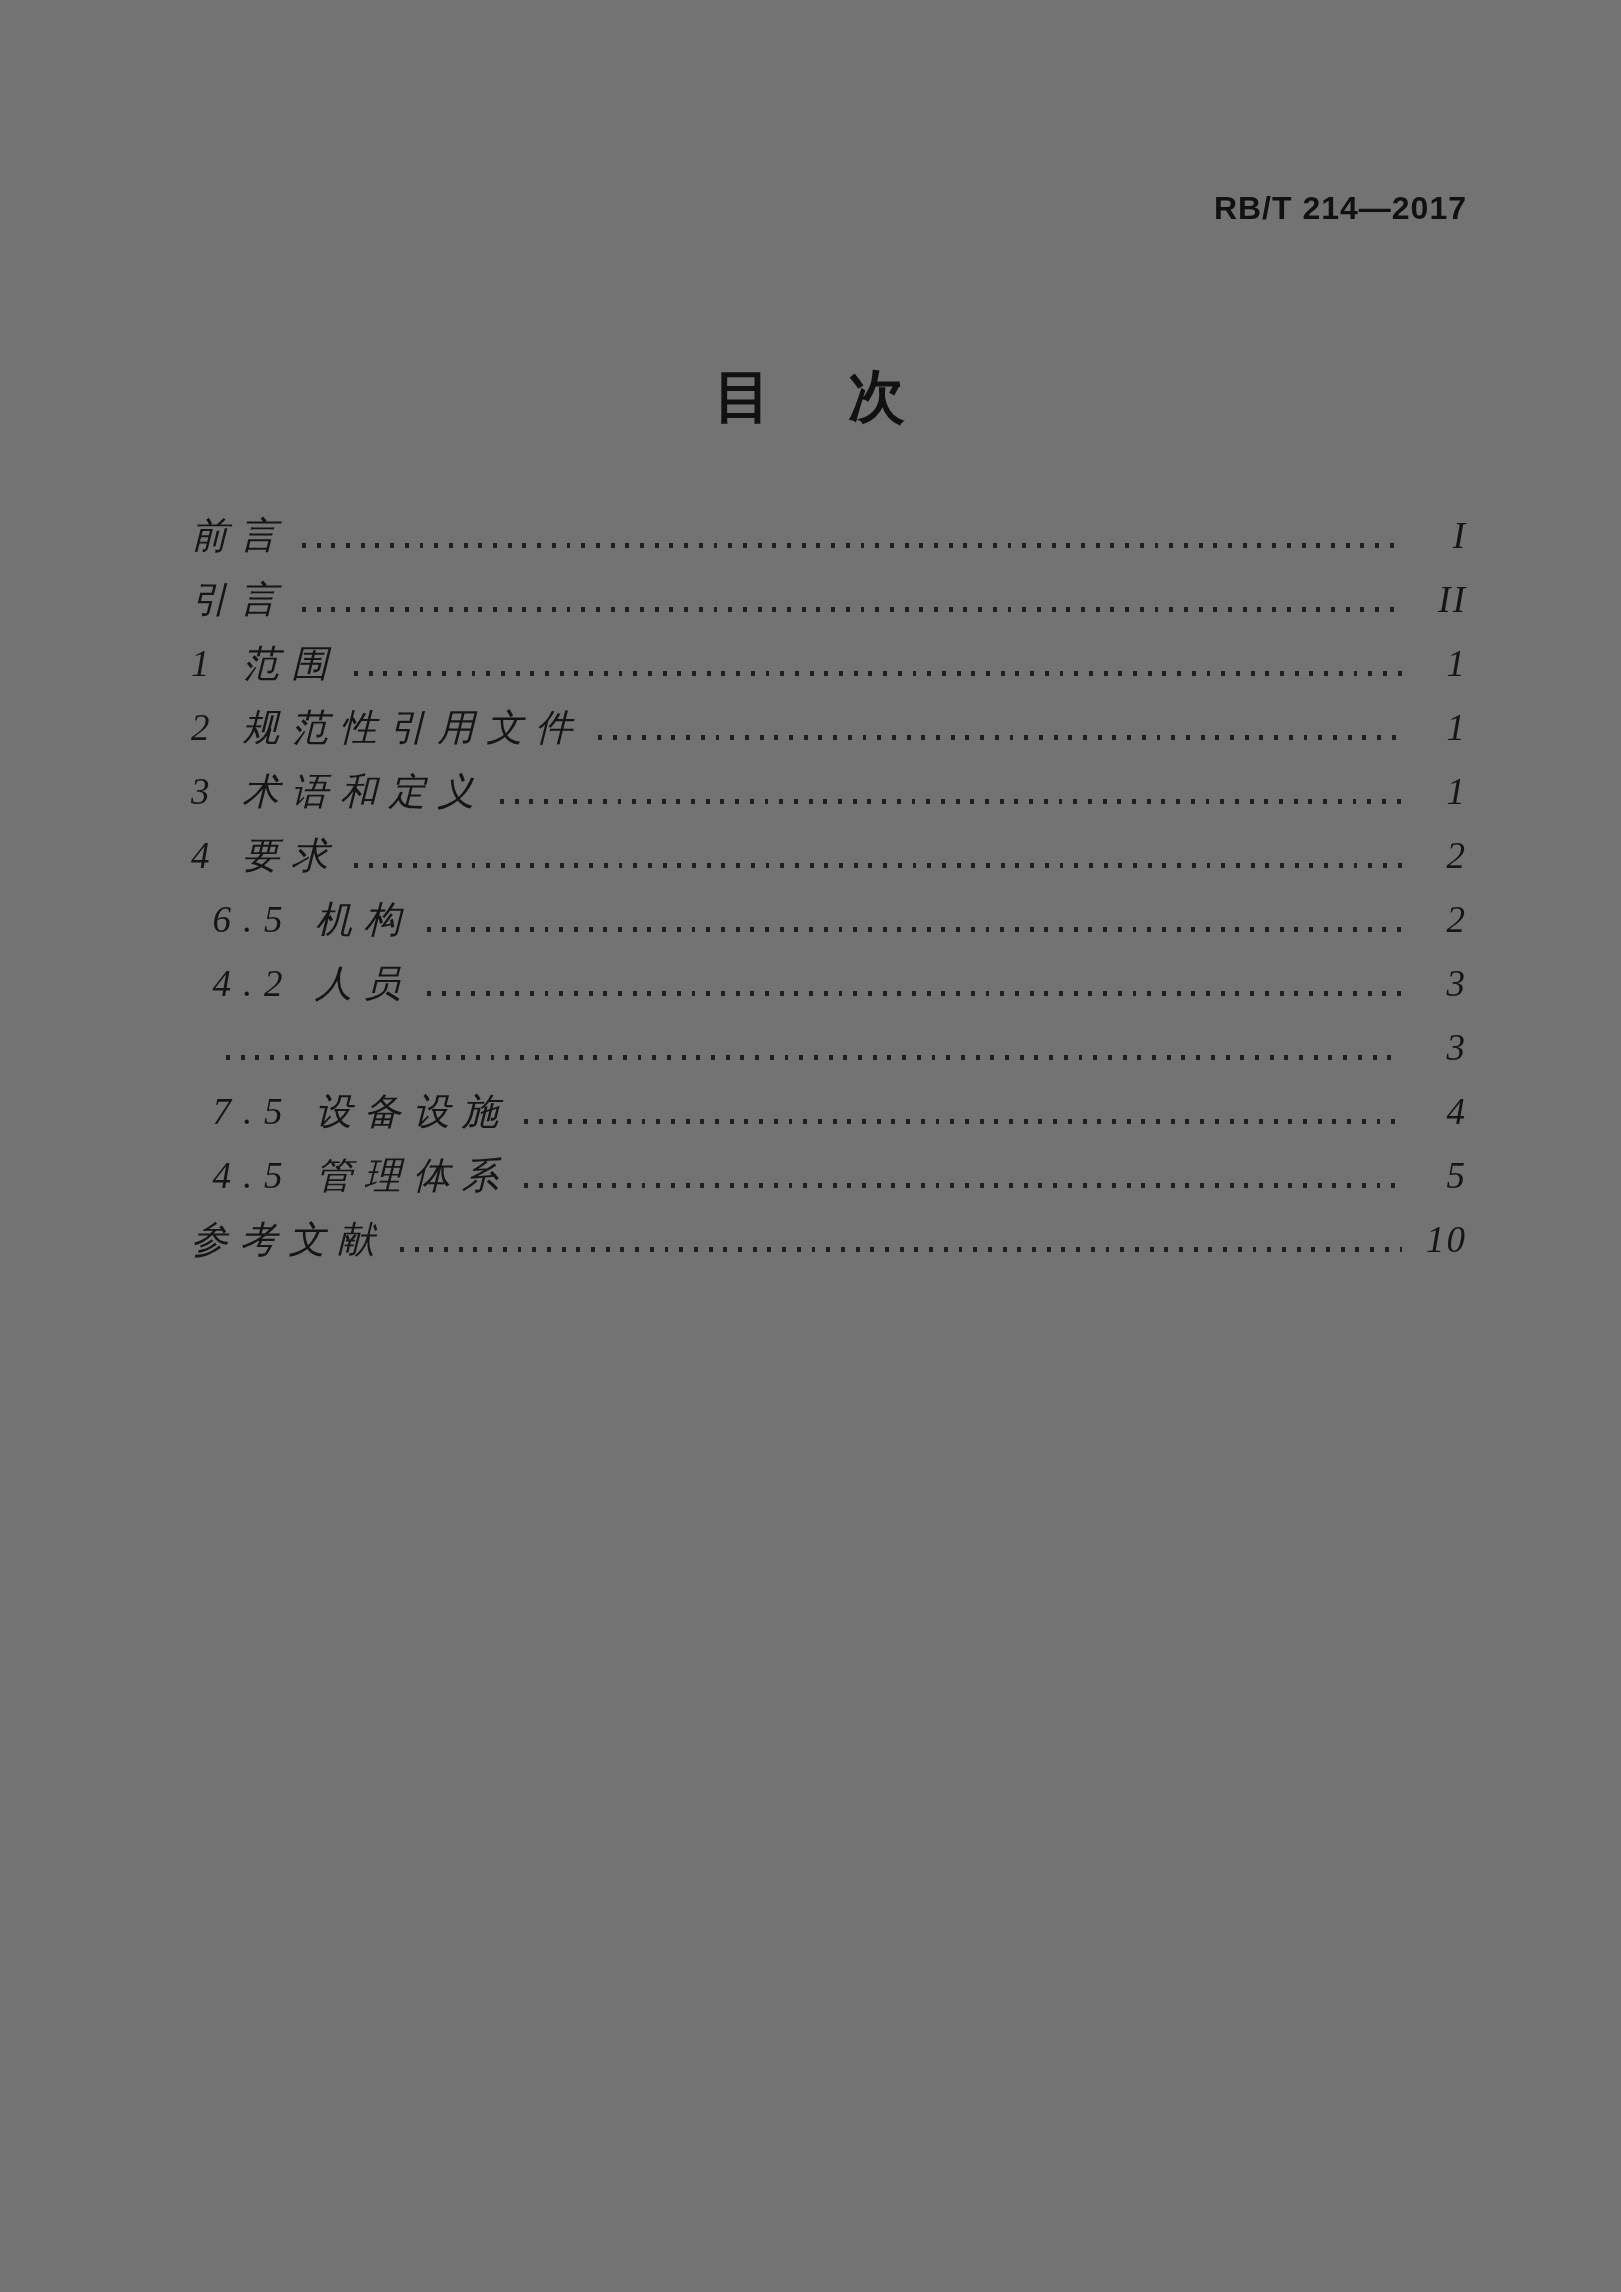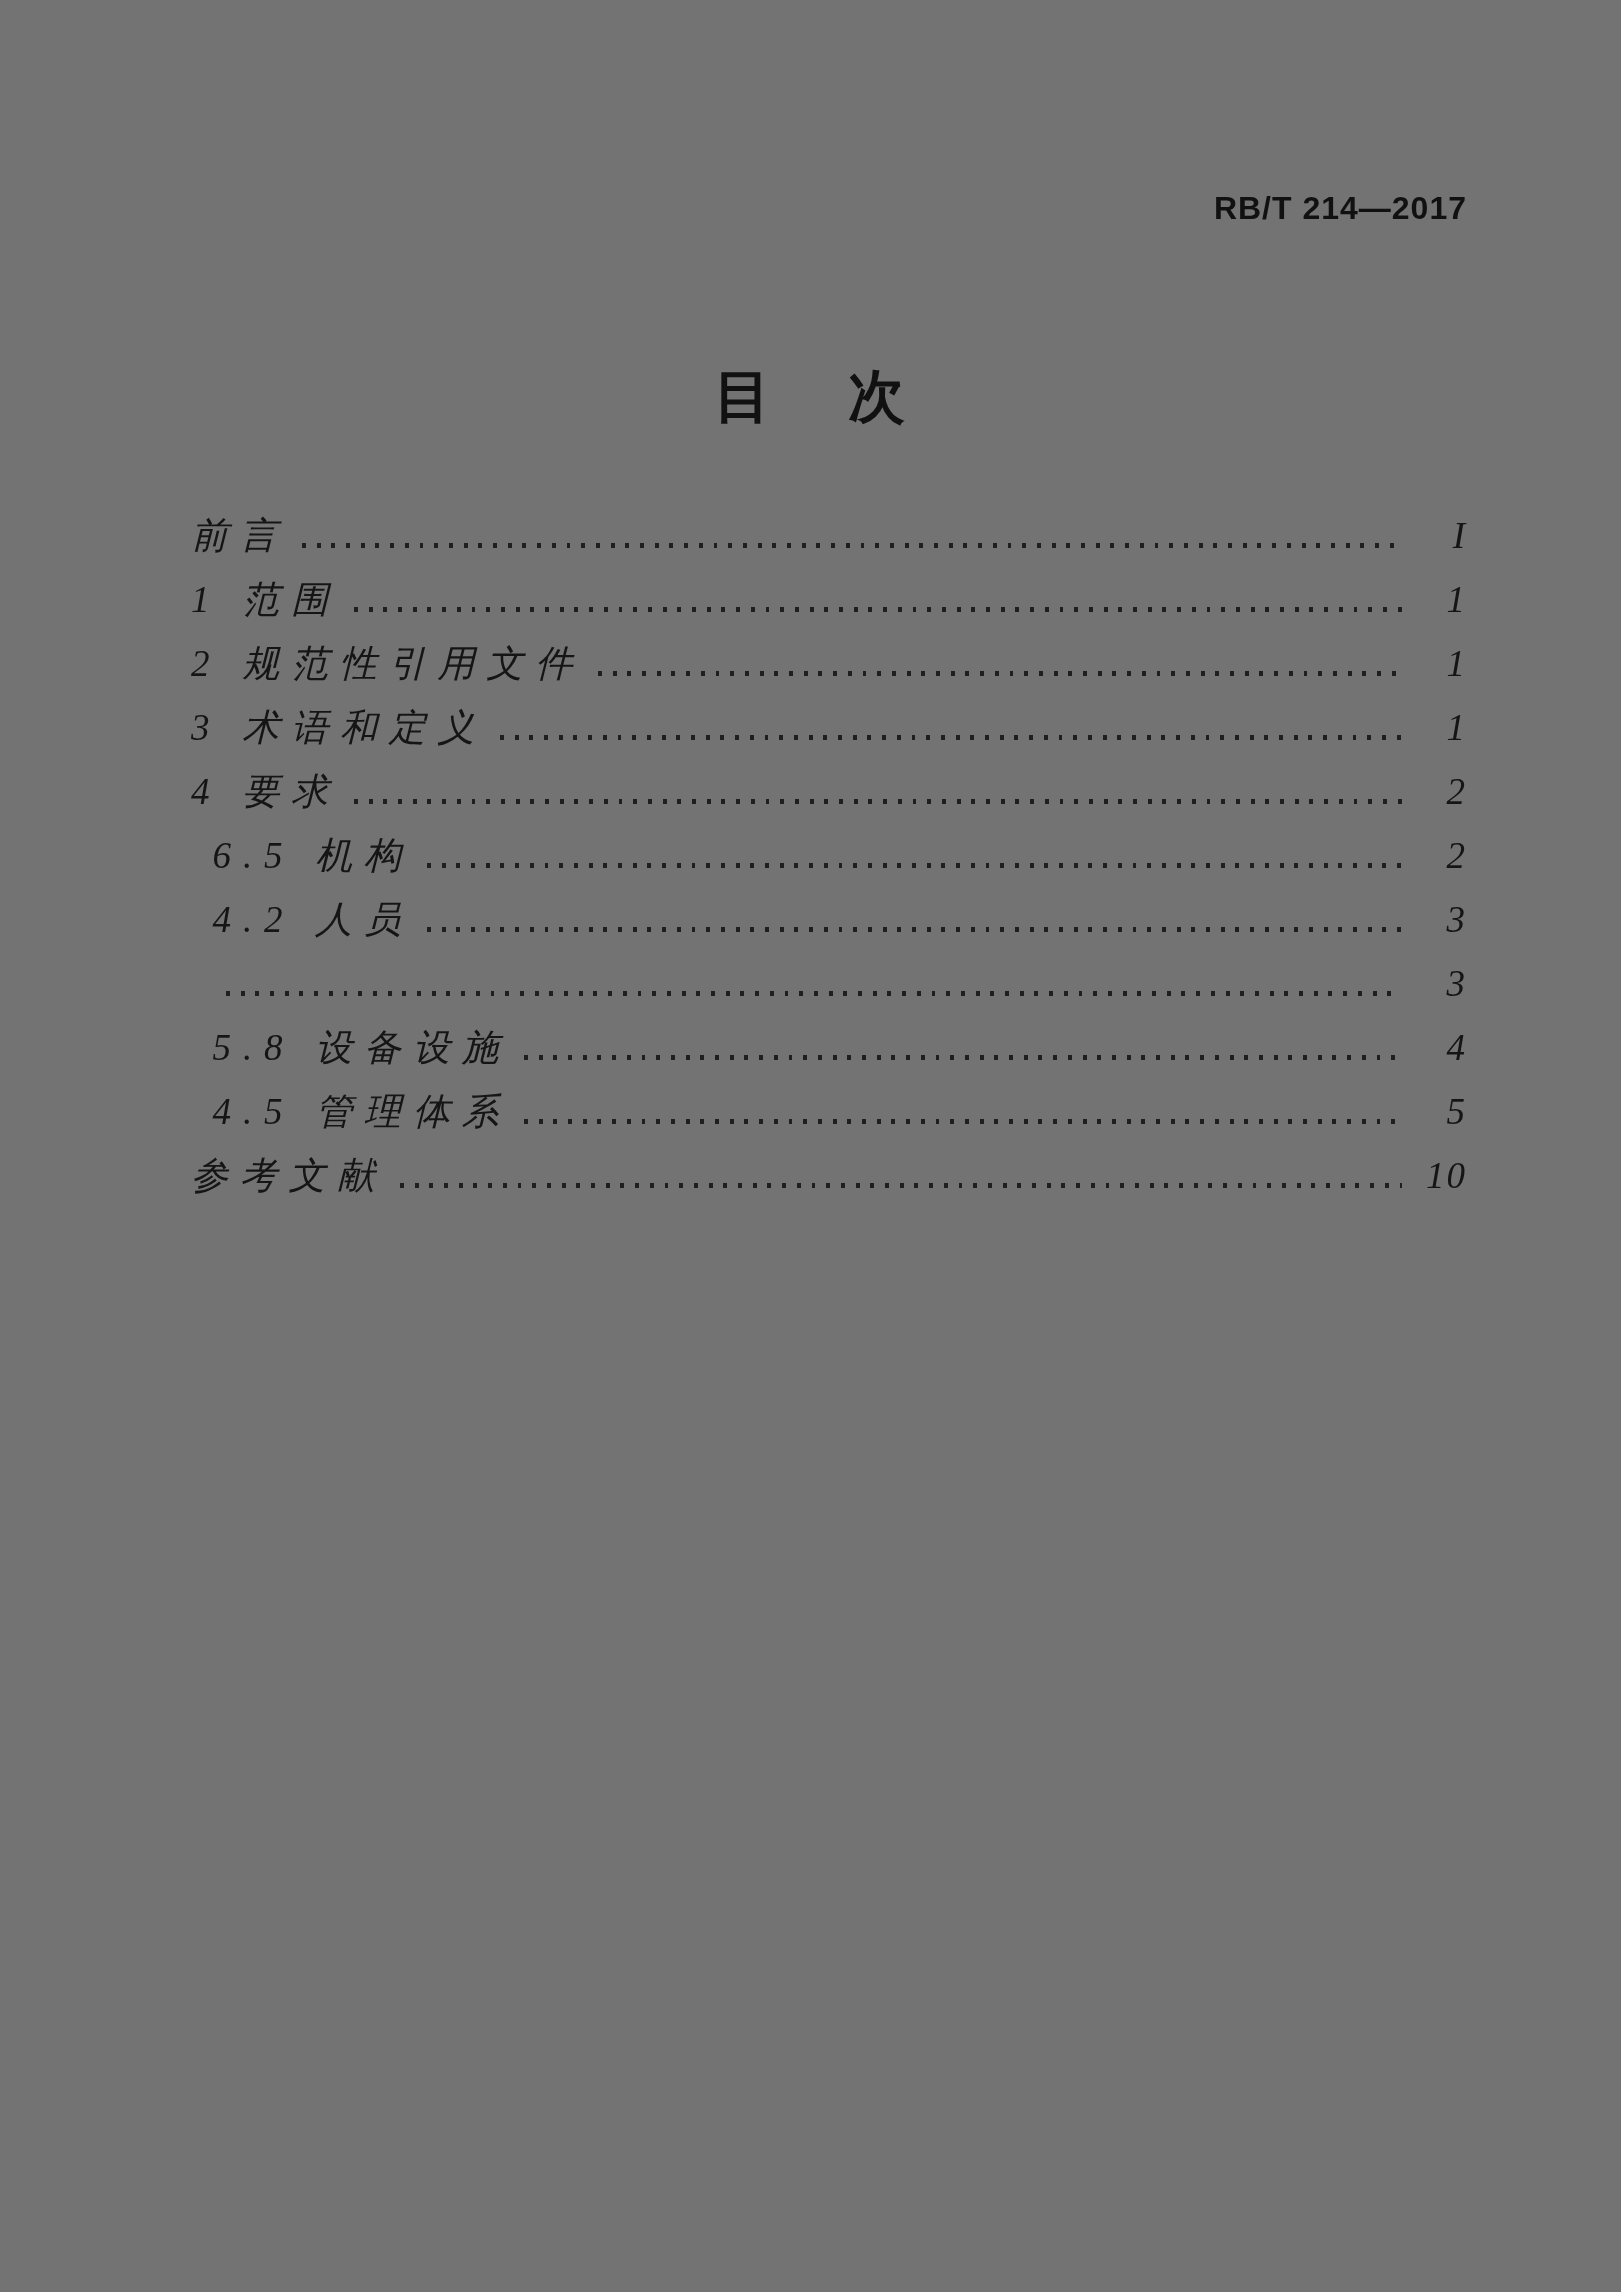--- a/index.html
+++ b/index.html
@@ -93,20 +93,25 @@
   <h1 class="page-title">目 次</h1>
 
   <div class="toc">
 
     <div class="toc-row">
       <span class="toc-label">前言</span>
       <span class="toc-leader"></span>
       <span class="toc-page">I</span>
     </div>
 
+    <div class="toc-row">
+      <span class="toc-label">引言</span>
+      <span class="toc-leader"></span>
+      <span class="toc-page">II</span>
+    </div>
 
     <div class="toc-row">
       <span class="toc-label">1 范围</span>
       <span class="toc-leader"></span>
       <span class="toc-page">1</span>
     </div>
 
     <div class="toc-row">
       <span class="toc-label">2 规范性引用文件</span>
       <span class="toc-leader"></span>
@@ -136,21 +141,21 @@
       <span class="toc-leader"></span>
       <span class="toc-page">3</span>
     </div>
 
     <div class="toc-row indent">
       <span class="toc-leader"></span>
       <span class="toc-page">3</span>
     </div>
 
     <div class="toc-row indent">
-      <span class="toc-label">5.8 设备设施</span>
+      <span class="toc-label">7.5 设备设施</span>
       <span class="toc-leader"></span>
       <span class="toc-page">4</span>
     </div>
 
     <div class="toc-row indent">
       <span class="toc-label">4.5 管理体系</span>
       <span class="toc-leader"></span>
       <span class="toc-page">5</span>
     </div>
 

